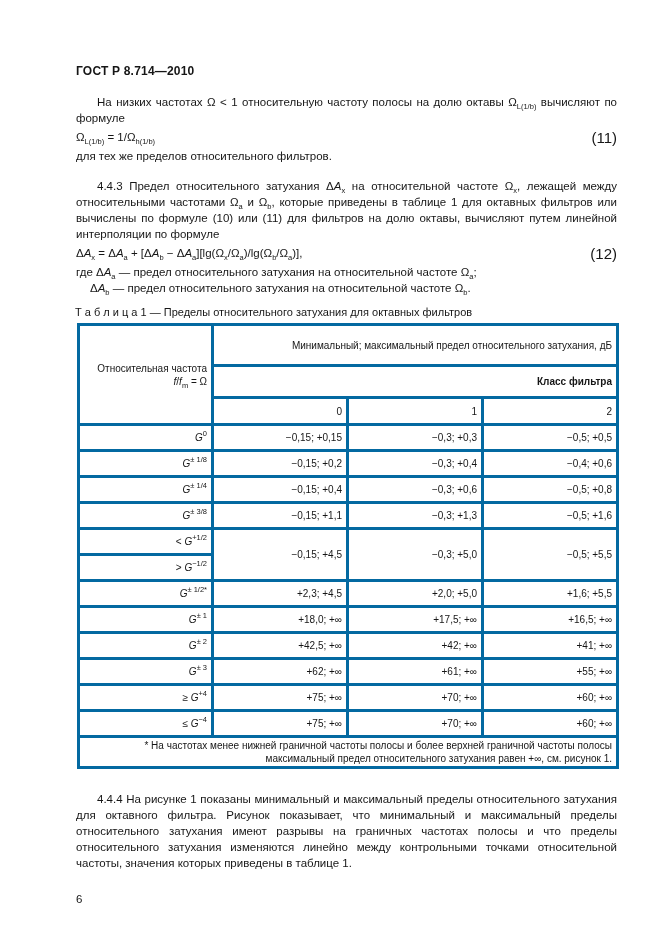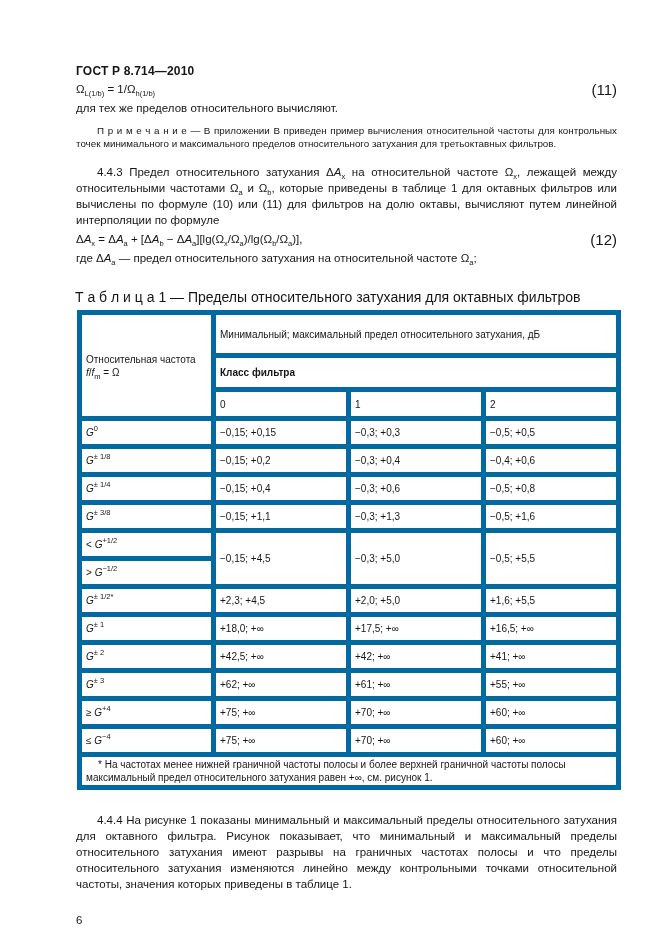--- a/index.html
+++ b/index.html
@@ -39,35 +39,35 @@
 
   .note {
     font-size: 9.8px; line-height: 13px;
     text-align: justify; margin: 8px 0 0 0; text-indent: 21px;
   }
 
   .where  { margin-top: 2px; }
   .where2 { padding-left: 14px; }
 
   .tcaption {
-    margin-top: 23px; margin-left: -1px;
-    font-size: 14px;
+    margin-top: 10px; margin-left: -1px;
+    font-size: 11px;
   }
 
   table.gtable {
     border-collapse: collapse;
     table-layout: fixed;
     width: 541px;
     margin-top: 5px; margin-left: 1px;
     border: 2px solid #000;
   }
   table.gtable td {
-    border: 5px solid #0369a1;
+    border: 3px solid #0369a1;
     font-size: 10px;
-    text-align: left;
+    text-align: right;
     vertical-align: middle;
     padding: 1px 4px;
   }
   td.h1 { height: 36px; font-size: 9.8px; }
   td.h2 { height: 27px; font-size: 9.8px; font-weight: bold; }
   td.h3 { height: 22px; }
   td.hdrbot { border-bottom: 2px solid #000; }
   td.freqhead { font-size: 9.8px; line-height: 13px; }
   td.freq, td.val { height: 21px; }
   td.fnote {
@@ -82,38 +82,39 @@
   .pageno { margin-top: 22px; font-size: 11.5px; }
 </style>
 </head>
 <body>
 
 <div class="page">
   <div class="content">
 
     <div class="doc-header">ГОСТ Р 8.714—2010</div>
 
+    <p class="par indent mt16"><span>На низких частотах Ω &lt; 1 относительную частоту полосы на долю октавы </span><span>Ω</span><sub>L(1/b)</sub><span> вычисляют по формуле</span></p>
 
     <div class="formula">
       <span><span>Ω</span><sub>L(1/b)</sub><span> = 1/Ω</span><sub>h(1/b)</sub></span>
       <span class="f-num">(11)</span>
     </div>
 
-    <p class="par">для тех же пределов относительного вычисляют.</p>
-
-    <p class="note">П р и м е ч а н и е — В приложении В приведен пример вычисления относительной частоты для контрольных точек минимального и максимального пределов относительного затухания для третьоктавных фильтров.</p>
+    <p class="par">для тех же пределов относительного фильтров.</p>
+
 
     <p class="par indent mt4"><span>4.4.3  Предел относительного затухания Δ</span><span class="it">A</span><sub>x</sub><span> на относительной частоте Ω</span><sub>x</sub><span>, лежащей между относительными частотами Ω</span><sub>a</sub><span> и Ω</span><sub>b</sub><span>, которые приведены в таблице 1 для октавных фильтров или вычислены по формуле (10) или (11) для фильтров на долю октавы, вычисляют путем линейной интерполяции по формуле</span></p>
 
     <div class="formula">
       <span><span>Δ</span><span class="it">A</span><sub>x</sub><span> = Δ</span><span class="it">A</span><sub>a</sub><span> + [Δ</span><span class="it">A</span><sub>b</sub><span> − Δ</span><span class="it">A</span><sub>a</sub><span>][lg(Ω</span><sub>x</sub><span>/Ω</span><sub>a</sub><span>)/lg(Ω</span><sub>b</sub><span>/Ω</span><sub>a</sub><span>)],</span></span>
       <span class="f-num">(12)</span>
     </div>
 
     <p class="par where"><span>где Δ</span><span class="it">A</span><sub>a</sub><span> — предел относительного затухания на относительной частоте Ω</span><sub>a</sub><span>;</span></p>
+    <p class="par where2"><span>Δ</span><span class="it">A</span><sub>b</sub><span> — предел относительного затухания на относительной частоте Ω</span><sub>b</sub><span>.</span></p>
 
     <div class="tcaption">Т а б л и ц а  1 — Пределы относительного затухания для октавных фильтров</div>
 
     <table class="gtable">
       <colgroup>
         <col style="width:134px">
           <col style="width:135px">
           <col style="width:135px">
           <col style="width:135px">
       </colgroup>

